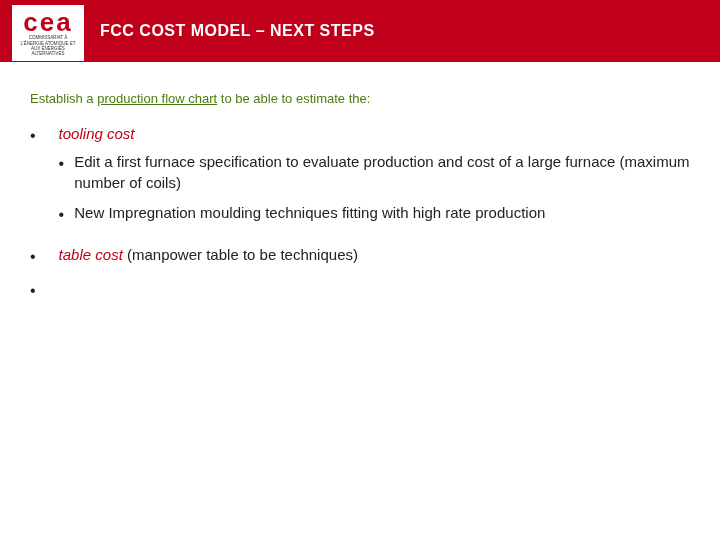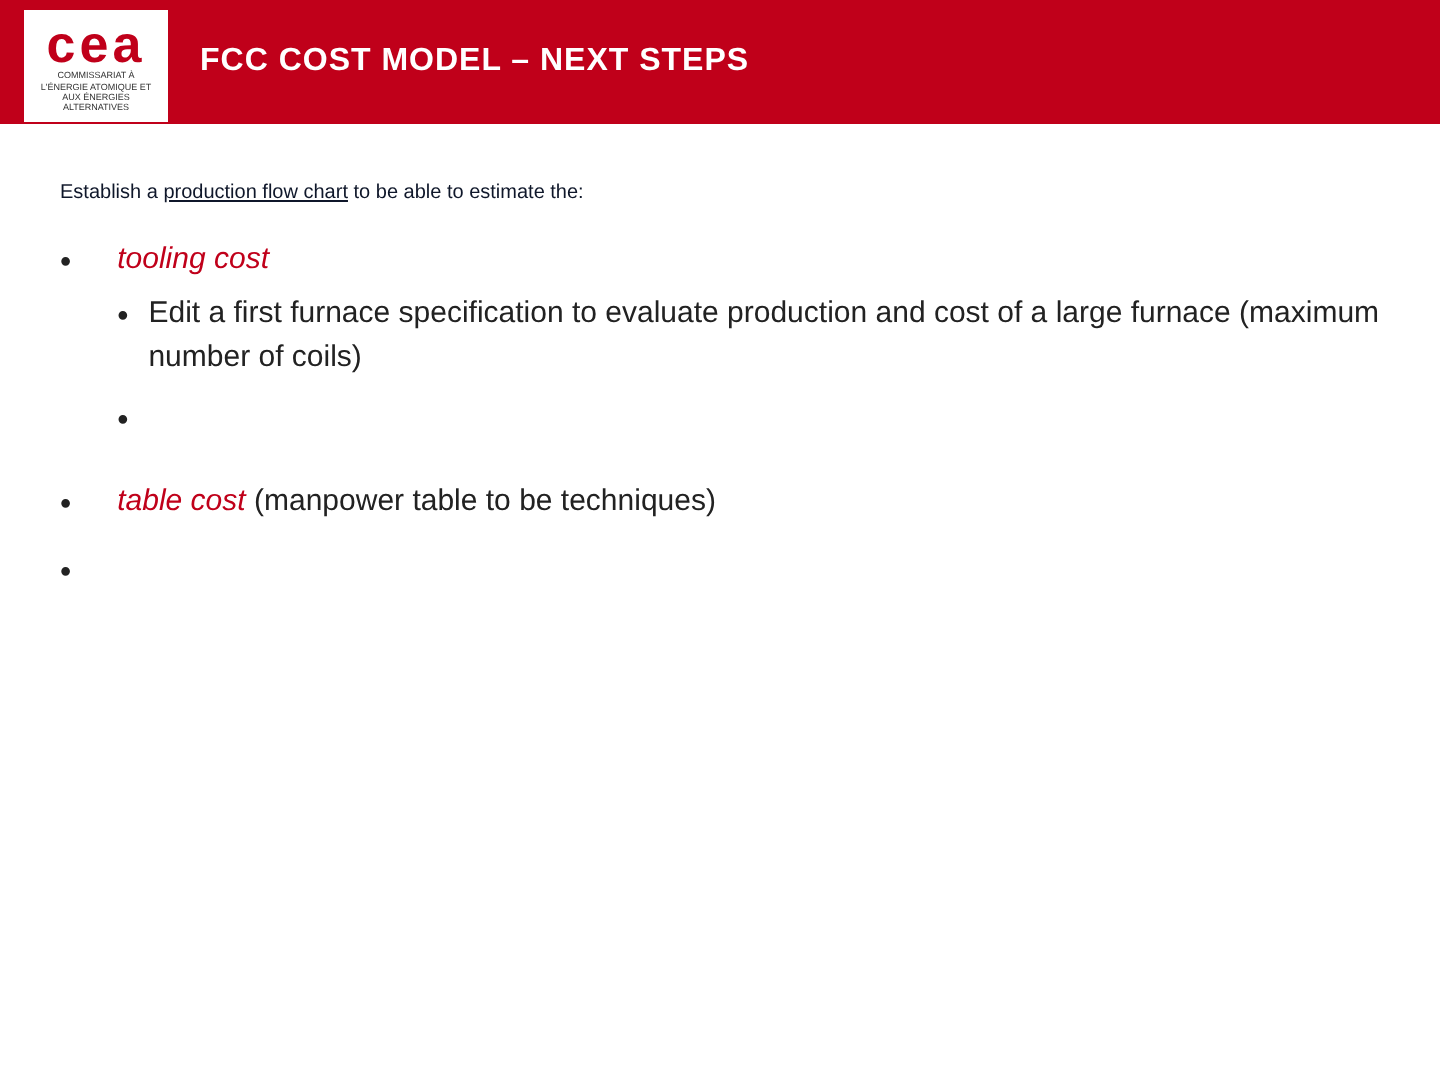--- a/index.html
+++ b/index.html
@@ -74,22 +74,22 @@
     }
 
     .content {
       flex: 1;
       padding: 28px 30px 20px 30px;
       display: flex;
       flex-direction: column;
     }
 
     .intro-text {
-      font-size: 10px;
-      color: #0f172a;
+      font-size: 13px;
+      color: #4d7c0f;
       margin-bottom: 14px;
       line-height: 1.45;
     }
 
     .intro-text .highlight {
       text-decoration: underline;
       font-weight: normal;
     }
 
     .bullet-list {
@@ -175,20 +175,21 @@
         <span class="bullet-dot">•</span>
         <div class="bullet-content">
           <span class="red-term">tooling cost</span>
           <ul class="sub-bullet-list">
             <li>
               <span class="sub-bullet-dot">•</span>
               <span>Edit a first furnace specification to evaluate production and cost of a large furnace (maximum number of coils)</span>
             </li>
             <li>
               <span class="sub-bullet-dot">•</span>
+              <span>New Impregnation moulding techniques fitting with high rate production</span>
             </li>
           </ul>
         </div>
       </li>
 
       <li>
         <span class="bullet-dot">•</span>
         <div class="bullet-content">
           <span class="red-term">table cost</span><span> (manpower table to be techniques)</span>
         </div>

